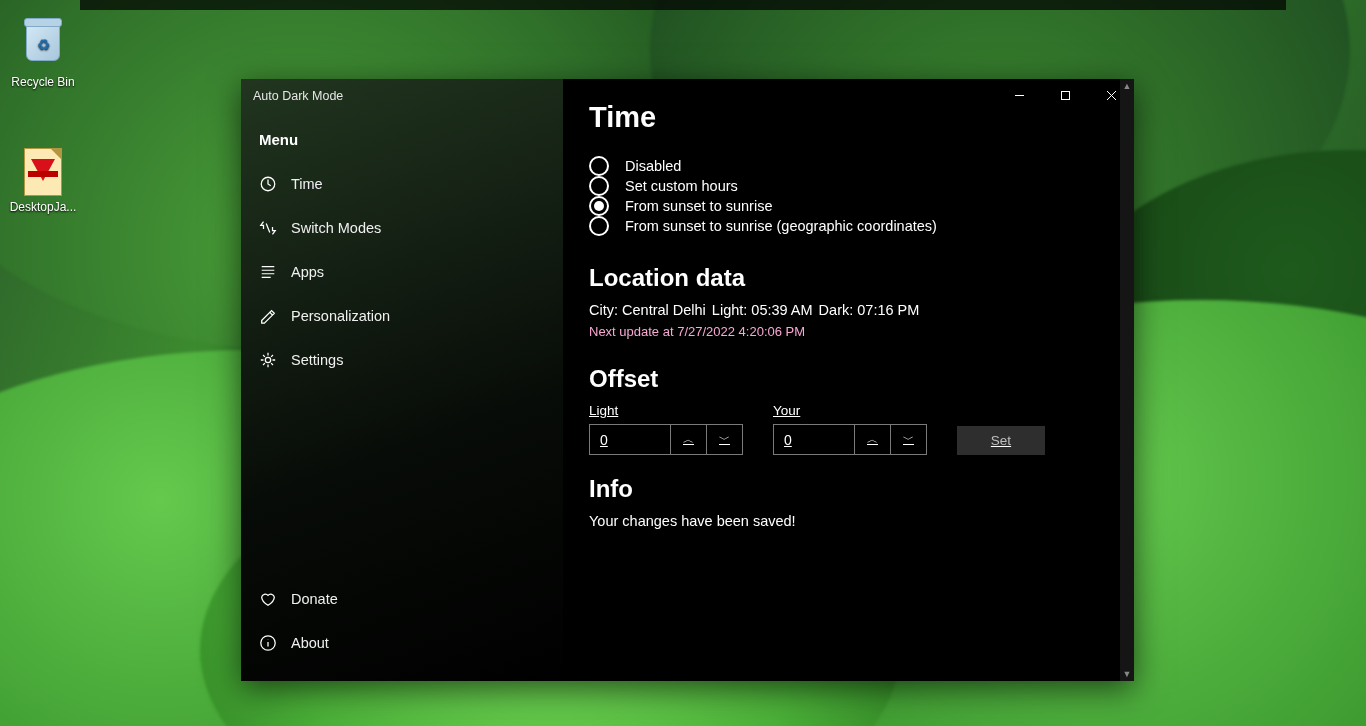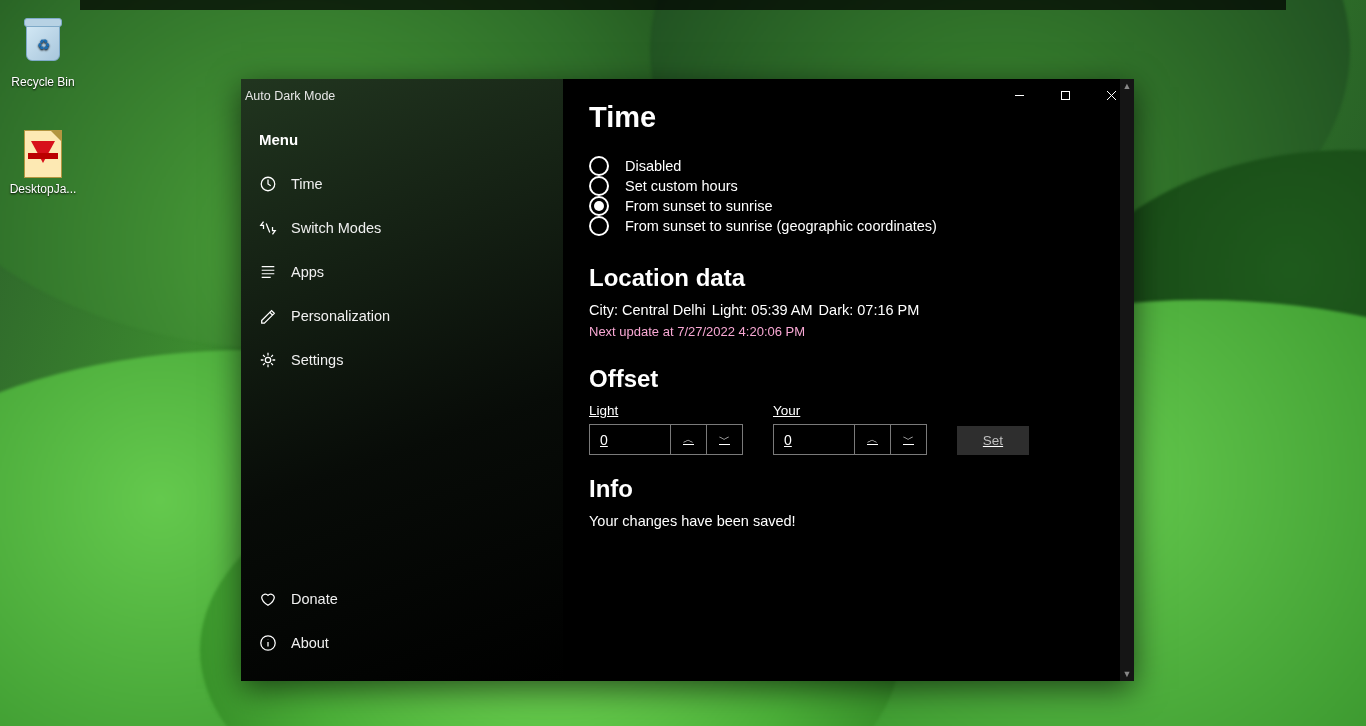--- a/index.html
+++ b/index.html
@@ -49,21 +49,21 @@
     background:#000; color:#fff; display:flex;
     box-shadow:0 8px 30px rgba(0,0,0,0.6);
   }
   .sidebar {
     width:322px; background:linear-gradient(160deg, rgba(36,58,34,.92) 0%, rgba(8,12,8,.96) 60%, rgba(0,0,0,.97) 100%);
     backdrop-filter: blur(4px);
     display:flex; flex-direction:column;
     padding: 0 0 12px 0;
   }
   .titlebar {
-    height:34px; display:flex; align-items:center; padding-left:4px;
+    height:34px; display:flex; align-items:center; padding-left:12px;
     font-size:12.5px; color:#e6e6e6; position:relative;
   }
   .win-controls { position:absolute; right:0; top:0; display:flex; }
   .win-btn { width:46px; height:32px; display:flex; align-items:center; justify-content:center; color:#fff; }
   .menu-head { padding:18px 18px 8px; font-weight:600; font-size:15px; }
   .nav-list { padding:6px 0; }
   .nav-item { display:flex; align-items:center; gap:14px; padding:13px 18px; font-size:14.5px; color:#f0f0f0; cursor:default; }
   .nav-item .icon { width:18px; height:18px; display:flex; align-items:center; justify-content:center; flex:none; }
   .nav-spacer { flex:1; }
   .nav-bottom { padding:4px 0; }
@@ -93,21 +93,21 @@
   .spinner input {
     width:82px; height:31px; background:transparent; color:#fff; border:1px solid #7a7a7a;
     padding:0 10px; font-size:14px; outline:none;
   }
   .spin-btns{ display:flex;}
   .spin-btn {
     width:36px; height:31px; border:1px solid #7a7a7a; border-left:none; display:flex;align-items:center;justify-content:center;
     font-size:11px; color:#e0e0e0; cursor:default;
   }
   .set-btn {
-    width:72px; height:29px; background:#2e2e2e; color:#bfbfbf; font-size:13.5px;
+    width:88px; height:29px; background:#2e2e2e; color:#bfbfbf; font-size:13.5px;
     display:flex; align-items:center; justify-content:center; cursor:default;
   }
 
   .info-msg { font-size:14.5px; }
 
   svg { stroke:#fff; fill:none; stroke-width:1.4; }
 </style>
 </head>
 <body>
 
@@ -123,21 +123,21 @@
 
 <div class="desktop-icon recycle-bin" style="left:5px; top:17px;">
   <div class="icon-box">
     <div class="bin">
         <span class="arrows">♻</span>
       </div>
   </div>
   <div>Recycle Bin</div>
 </div>
 
-<div class="desktop-icon pdf-icon" style="left:5px; top:130px;">
+<div class="desktop-icon pdf-icon" style="left:5px; top:148px;">
   <div class="icon-box">
     <div class="sheet">
         <div class="tri"></div>
         <div class="band"></div>
       </div>
   </div>
   <div>DesktopJa...</div>
 </div>
 
 <div class="window">

